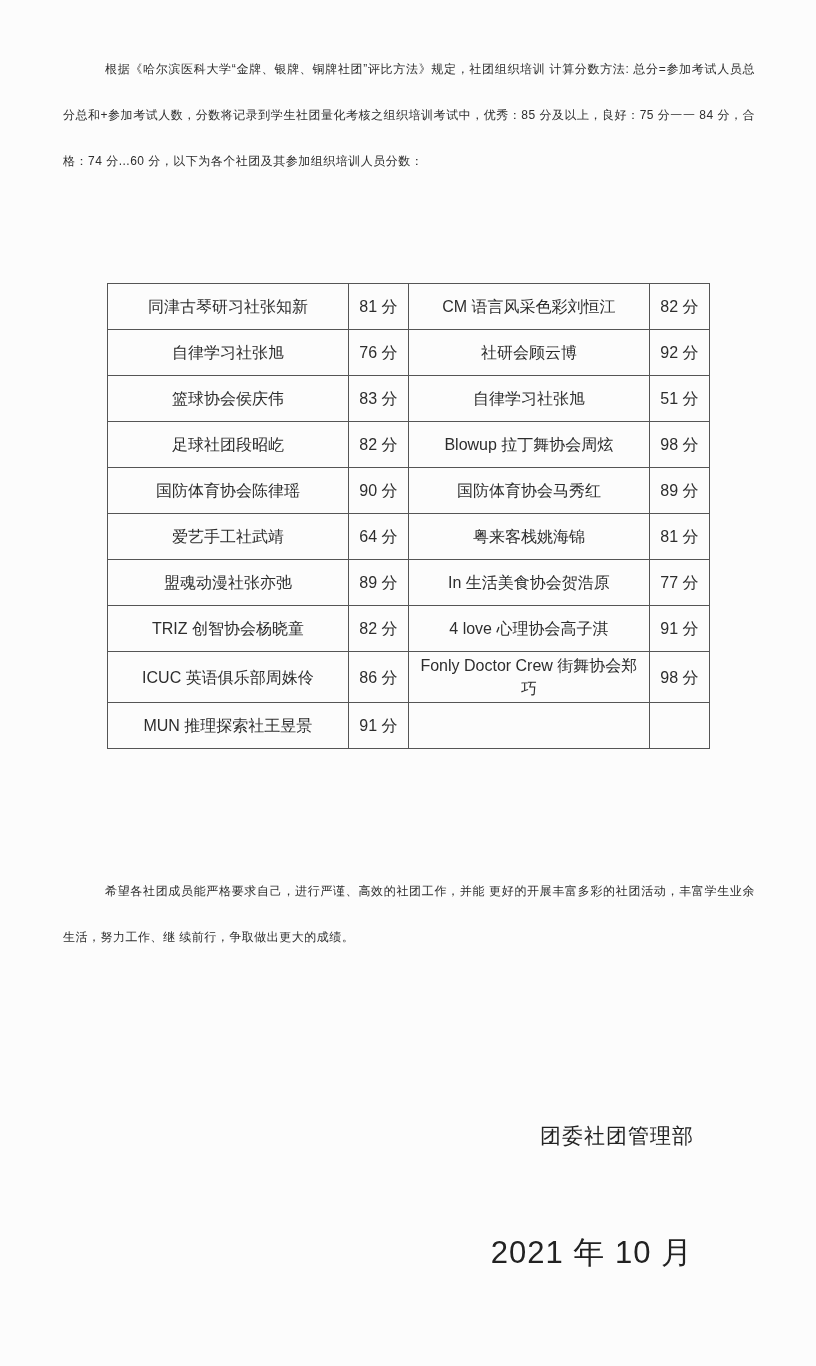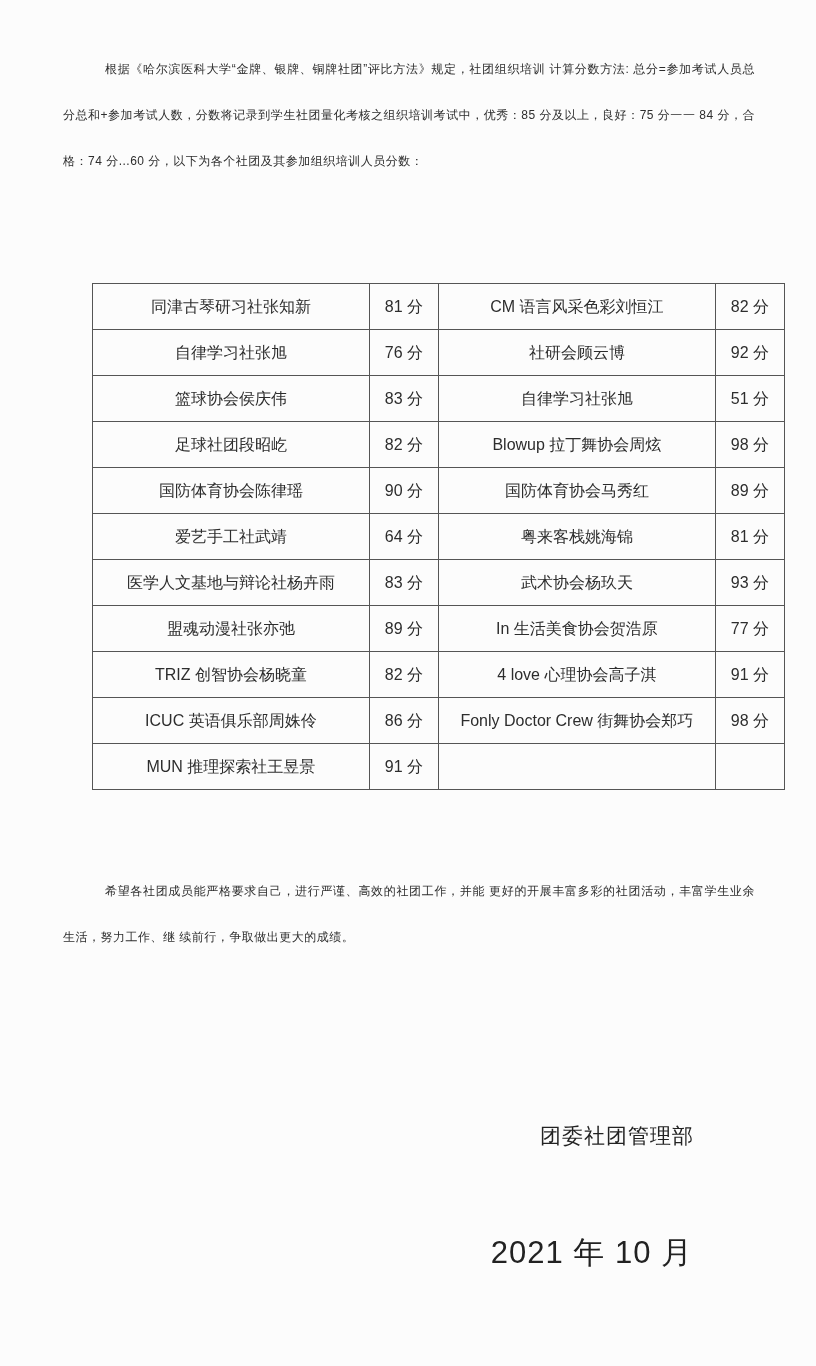--- a/index.html
+++ b/index.html
@@ -29,23 +29,23 @@
     text-align: justify;
     text-indent: 42px;
     color: #2d2d2d;
     letter-spacing: 0.5px;
     margin: 0;
   }
   .intro-para { top: 46px; }
   .closing-para { top: 868px; }
   table.scores {
     position: absolute;
-    left: 92px;
+    left: 107px;
     top: 283px;
-    width: 693px;
+    width: 603px;
     border-collapse: collapse;
     table-layout: fixed;
   }
   table.scores td {
     border: 1px solid #555555;
     text-align: center;
     vertical-align: middle;
     font-size: 16px;
     color: #2d2d2d;
     height: 41px;
@@ -117,26 +117,20 @@
           <td>国防体育协会马秀红</td>
           <td>89 分</td>
         </tr>
         <tr>
           <td>爱艺手工社武靖</td>
           <td>64 分</td>
           <td>粤来客栈姚海锦</td>
           <td>81 分</td>
         </tr>
         <tr>
-          <td>医学人文基地与辩论社杨卉雨</td>
-          <td>83 分</td>
-          <td>武术协会杨玖天</td>
-          <td>93 分</td>
-        </tr>
-        <tr>
           <td>盟魂动漫社张亦弛</td>
           <td>89 分</td>
           <td>In 生活美食协会贺浩原</td>
           <td>77 分</td>
         </tr>
         <tr>
           <td>TRIZ 创智协会杨晓童</td>
           <td>82 分</td>
           <td>4 love 心理协会高子淇</td>
           <td>91 分</td>

